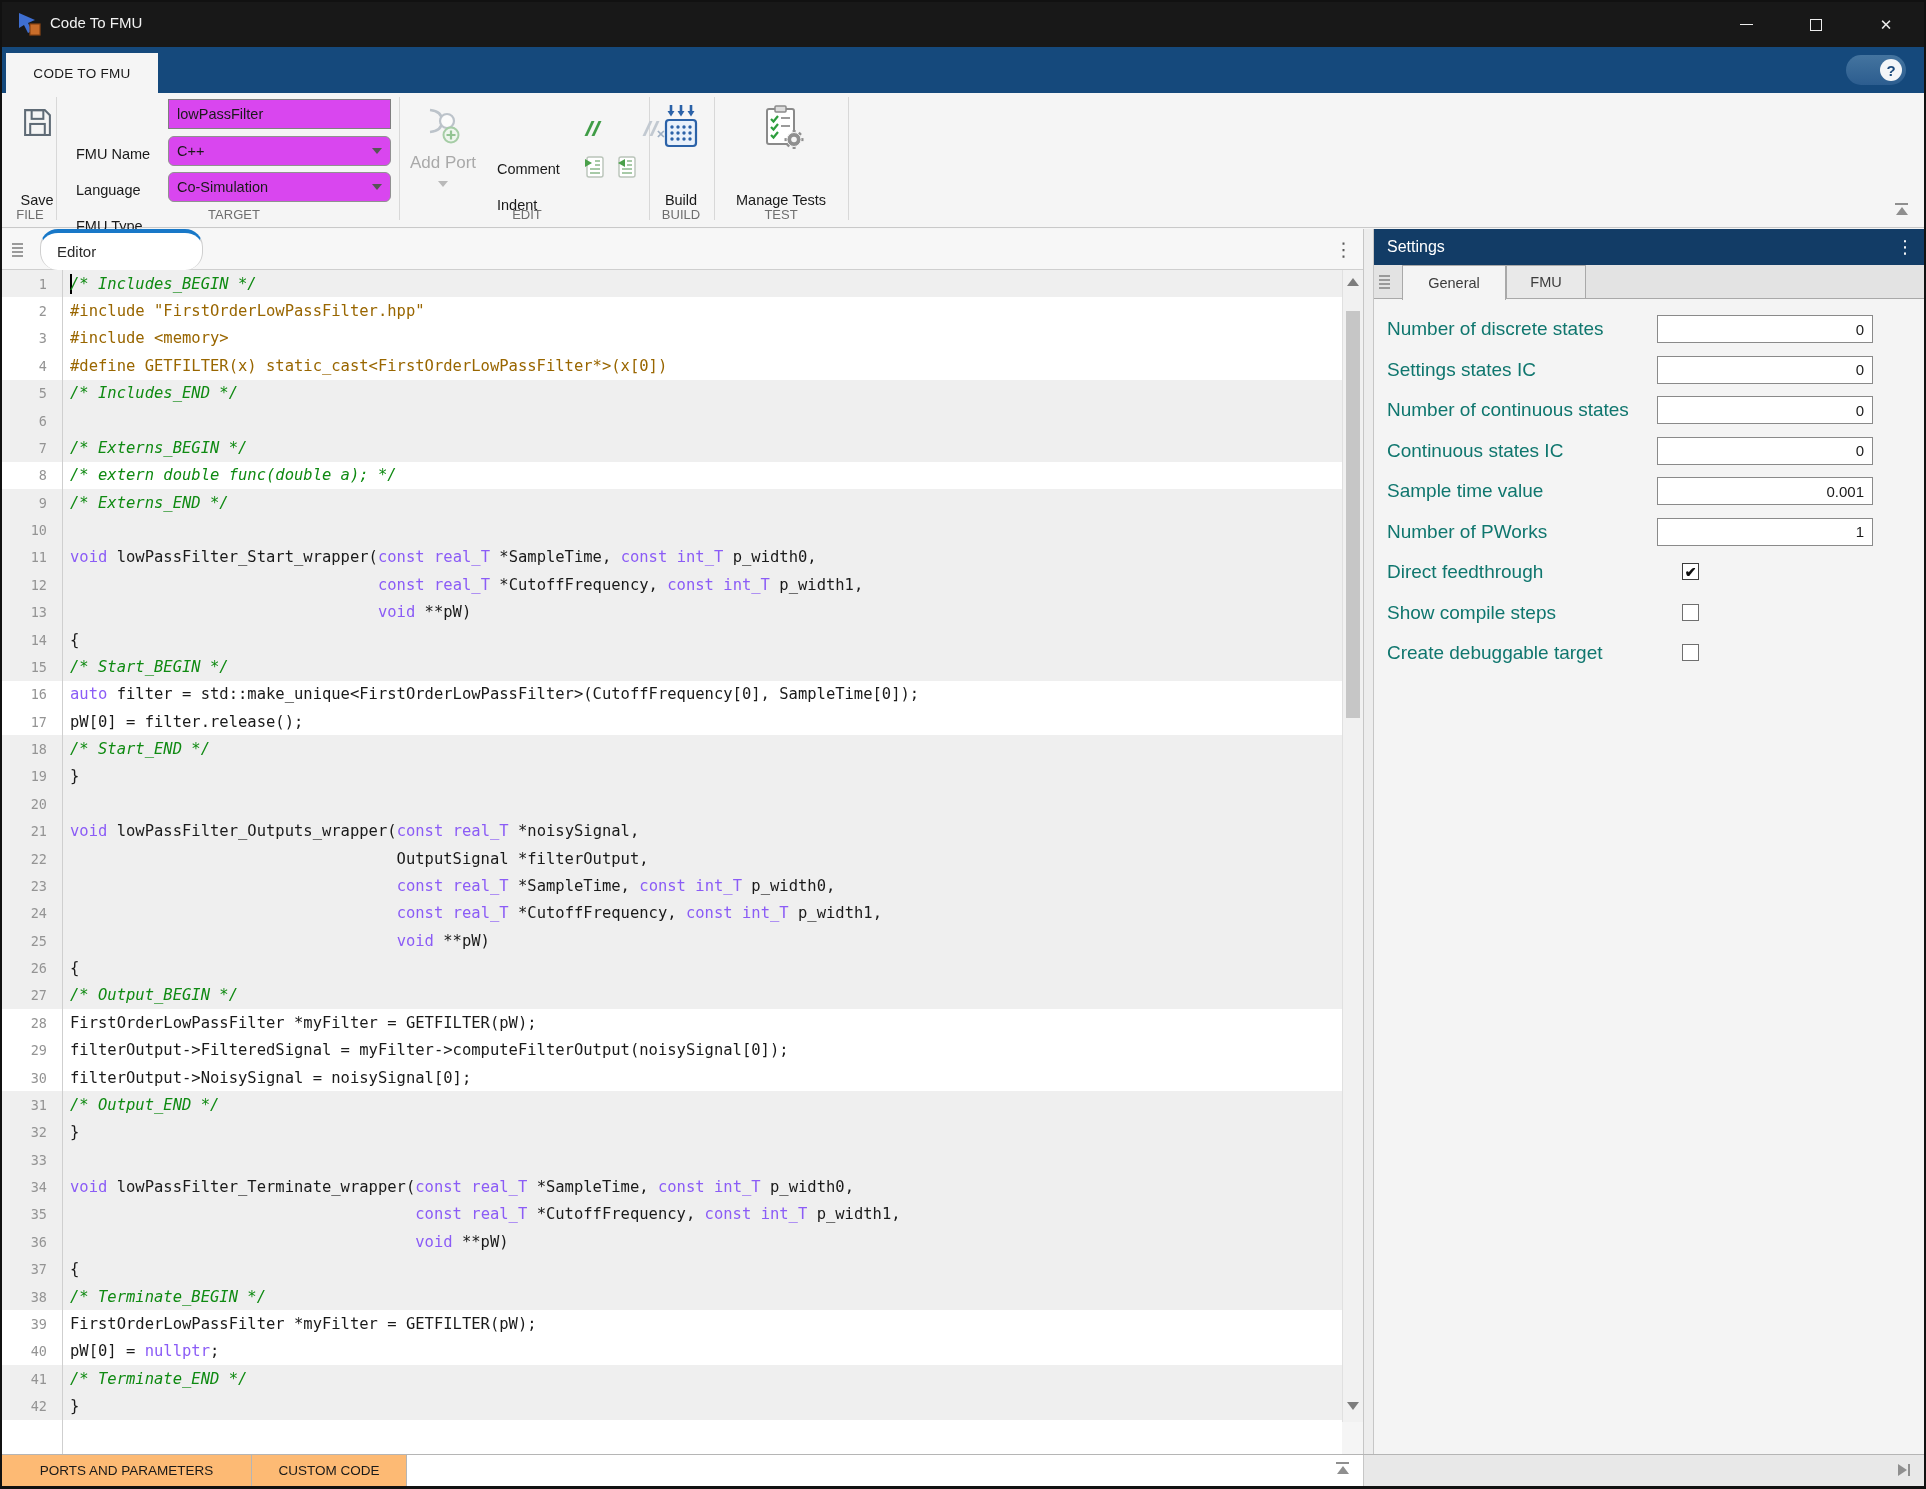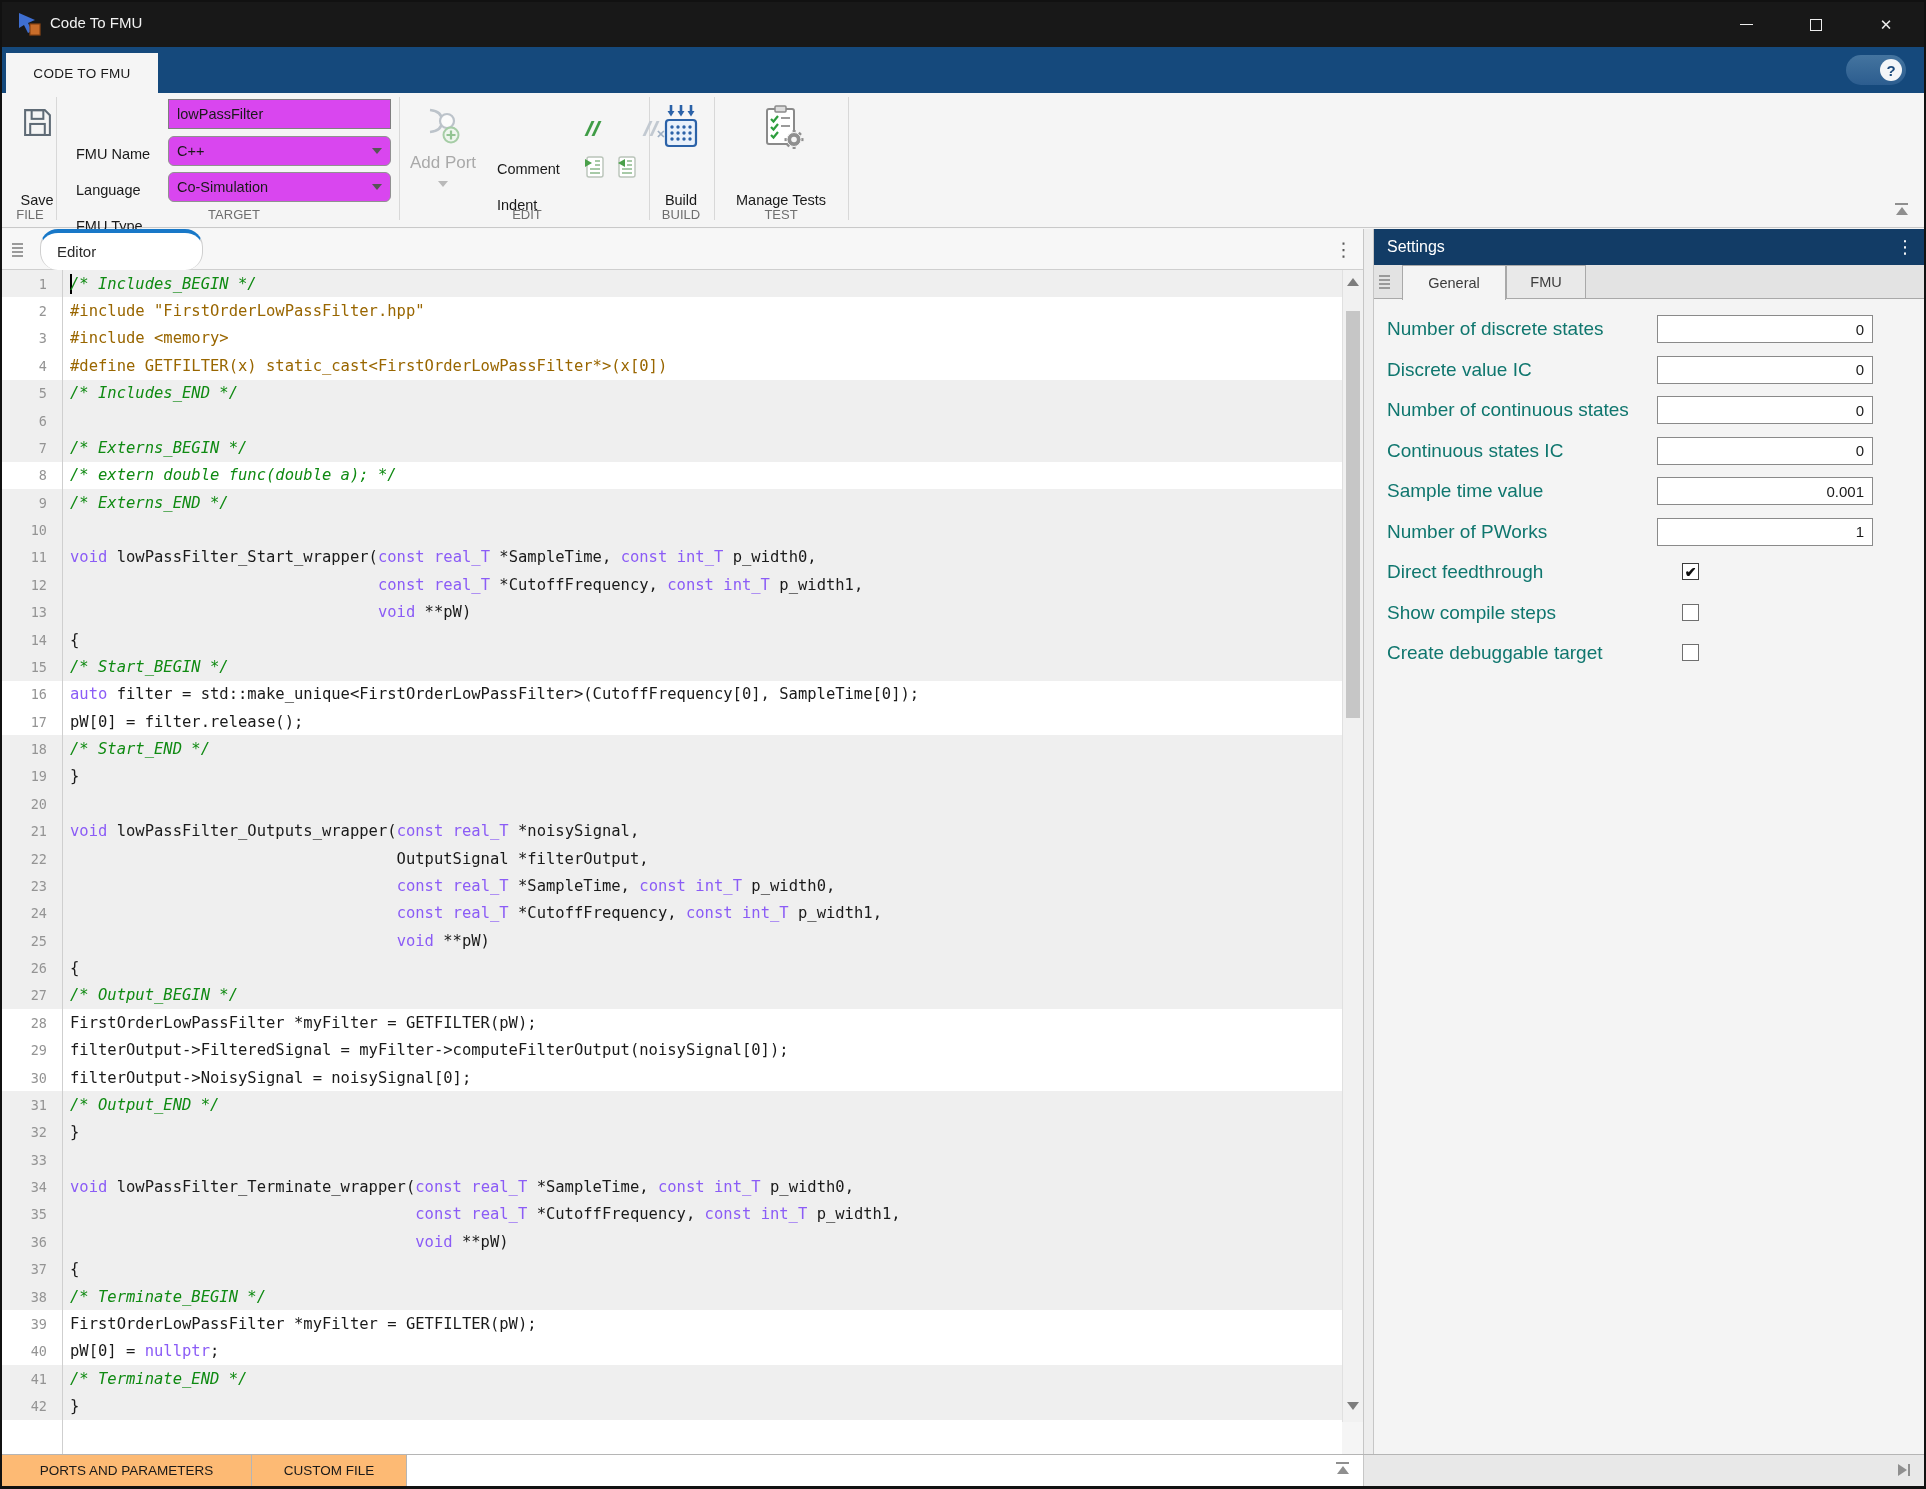--- a/index.html
+++ b/index.html
@@ -449,21 +449,21 @@
       <span class="grip st-grip"></span>
       <div class="s-tab active">General</div>
       <div class="s-tab idle">FMU</div>
     </div>
     <div class="settings-body" id="settings-rows">
         <div class="f-row">
           <span class="f-label">Number of discrete states</span>
           <input class="f-input" value="0" style="">
         </div>
         <div class="f-row">
-          <span class="f-label">Discrete value IC</span>
+          <span class="f-label">Settings states IC</span>
           <input class="f-input" value="0" style="">
         </div>
         <div class="f-row">
           <span class="f-label">Number of continuous states</span>
           <input class="f-input" value="0" style="">
         </div>
         <div class="f-row">
           <span class="f-label">Continuous states IC</span>
           <input class="f-input" value="0" style="">
         </div>
@@ -491,21 +491,21 @@
   </div>
 
   <div class="bottombar">
     <div class="bb-right">
       <span class="skipend">
           <span class="tri"></span>
           <span class="bar"></span>
         </span>
     </div>
     <div class="bb-tab bb-tab1">PORTS AND PARAMETERS</div>
-    <div class="bb-tab bb-tab2">CUSTOM FILE</div>
+    <div class="bb-tab bb-tab2">CUSTOM CODE</div>
     <span class="collapse bb-collapse" style="position:absolute">
         <span class="cbar"></span>
         <span class="ctri"></span>
       </span>
   </div>
 
   <div class="bottom-edge"></div>
 </div>
 
 </body></html>

